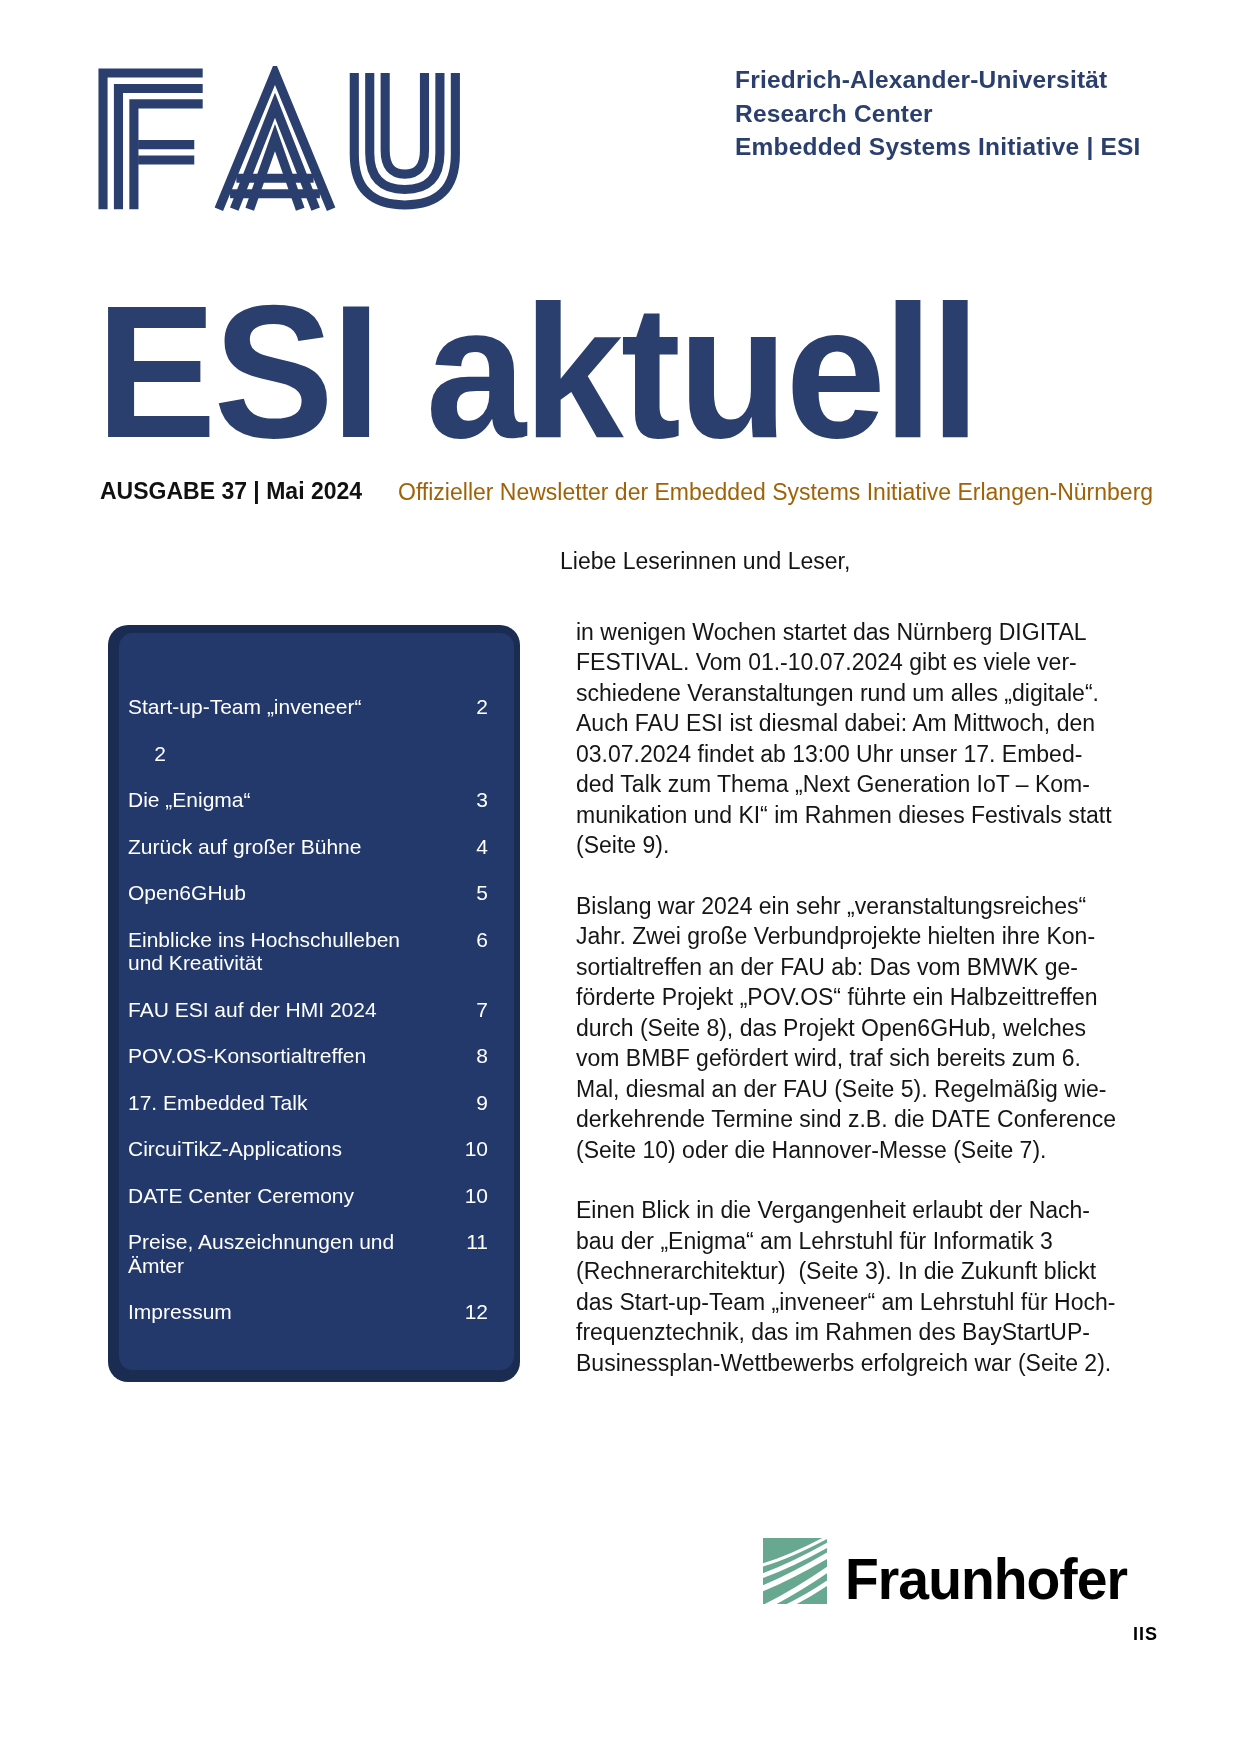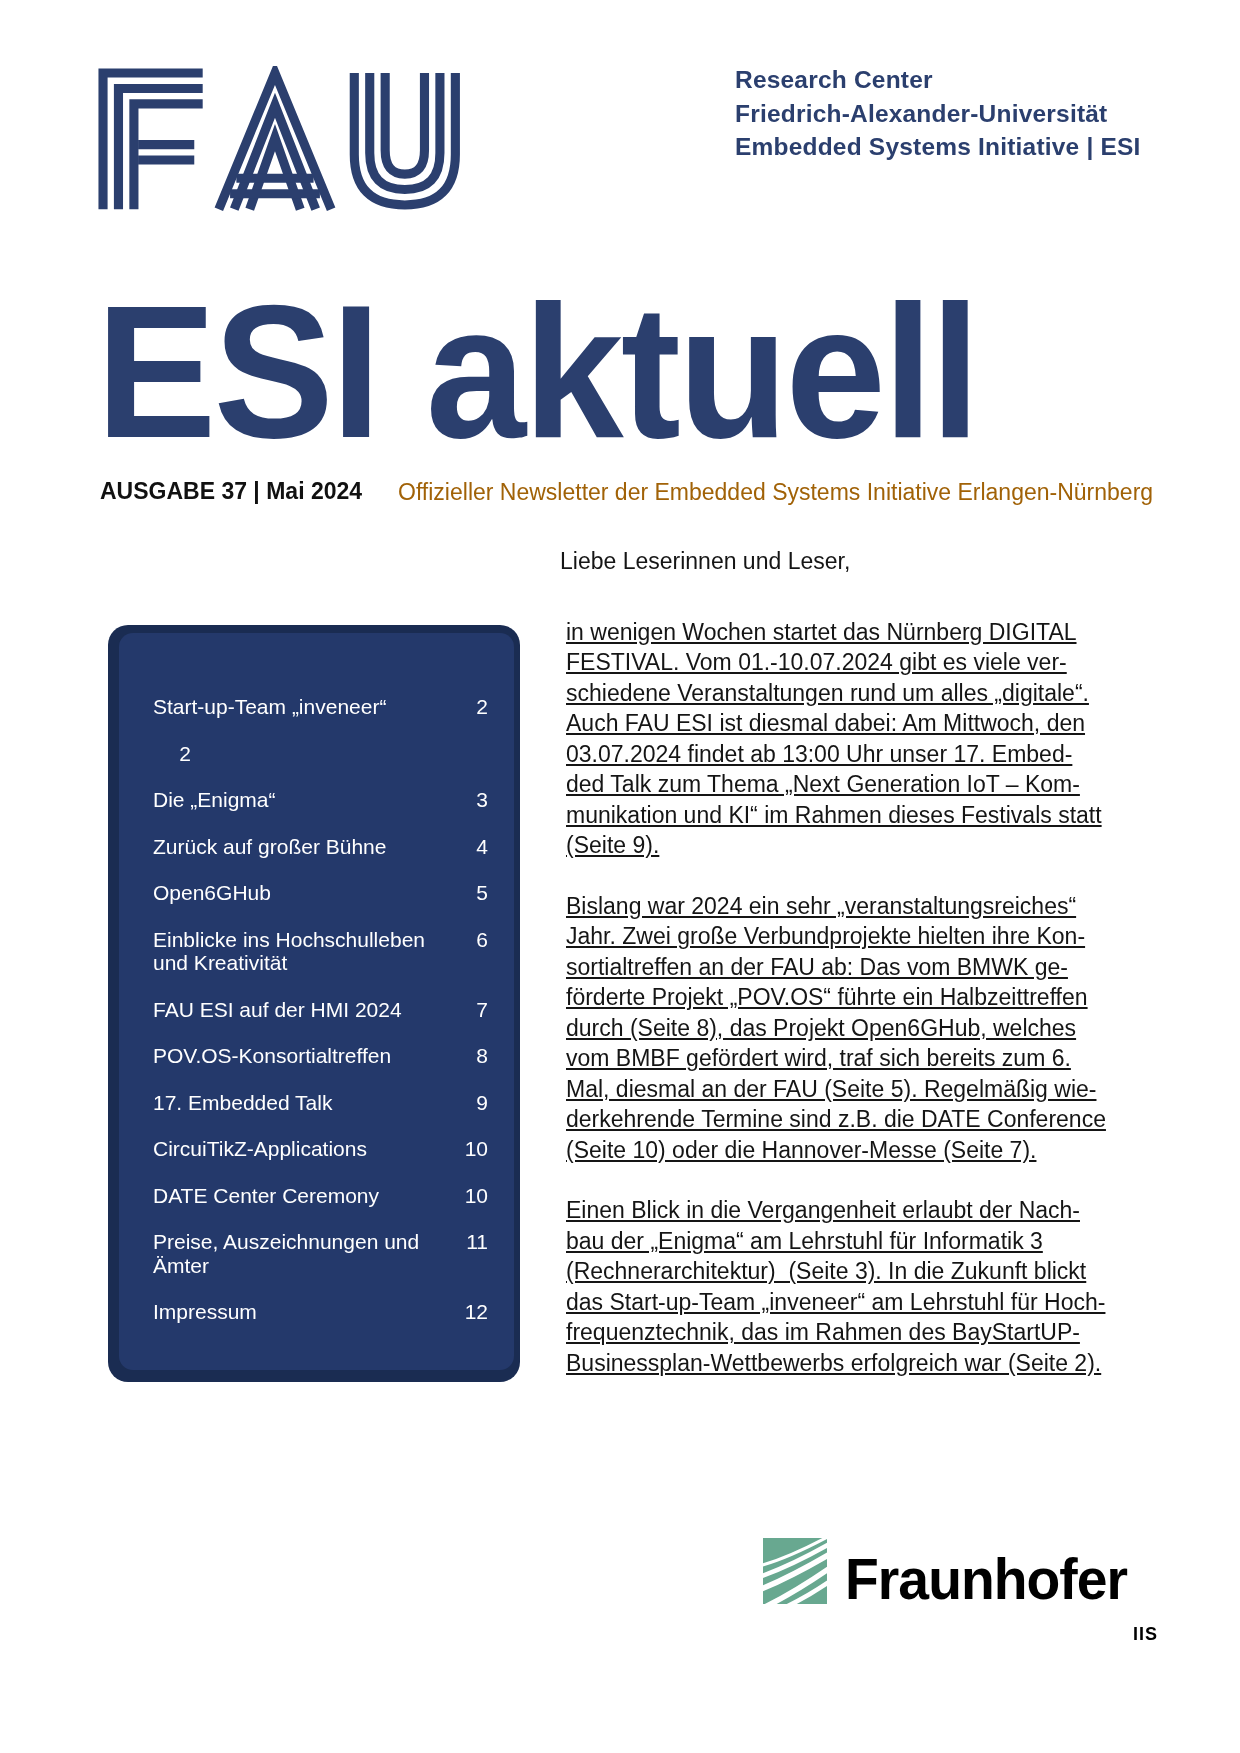--- a/index.html
+++ b/index.html
@@ -25,30 +25,30 @@
   
   .page-title{left:96px;top:276px;font-size:190px;line-height:1;font-weight:bold;
     color:var(--navy);letter-spacing:-3px;transform:scaleX(.95);transform-origin:left top;white-space:pre;}
   .issue-label{left:100px;top:478px;font-size:23px;font-weight:bold;color:#111;white-space:pre;}
   .subtitle{left:398px;top:479px;font-size:23px;color:#a16207;white-space:pre;}
 
   
   .toc-outer{left:108px;top:625px;width:412px;height:757px;background:var(--toc-frame);
     border-radius:20px;padding:8px 6px 12px 11px;box-sizing:border-box;}
   .toc-inner{width:100%;height:100%;background:var(--toc-bg);border-radius:14px;
-    padding:62px 26px 0 34px;box-sizing:border-box;}
+    padding:62px 26px 0 9px;box-sizing:border-box;}
   .toc-item{display:flex;align-items:flex-start;color:#ffffff;font-size:21px;
     line-height:23.5px;margin-bottom:23px;cursor:pointer;}
   .toc-item .toc-label{flex:1;white-space:pre;}
   .toc-item .toc-page{width:38px;text-align:right;}
 
   
   .content{left:560px;top:546px;width:650px;font-size:23px;line-height:30.5px;color:var(--text);}
   .greeting{margin:0 0 40px 0;white-space:pre;}
-  .para{margin:0 0 30px 6px;white-space:pre;text-decoration:underline;}
+  .para{margin:0 0 30px 16px;white-space:pre;}
   .closing{margin:-14px 0 0 0;white-space:pre;}
 
   
   .fh-square{left:763px;top:1538px;width:64px;height:66px;}
   .fh-square .sq{fill:var(--green);}
   .fh-square path{stroke:#ffffff;fill:none;}
   .fh-word{left:845px;top:1551px;font-size:57px;font-weight:bold;color:#000;
     letter-spacing:-1px;transform:scaleX(.97);transform-origin:left top;line-height:1;white-space:pre;}
   .fh-unit{left:1100px;top:1624px;width:58px;text-align:right;font-size:18px;
     font-weight:bold;color:#000;letter-spacing:1px;white-space:pre;}
@@ -71,22 +71,22 @@
     <path d="M219 204 L255 102 L291 204"></path>
     <path d="M200 160 L310 160"></path>
     <path d="M191 182 L319 182"></path>
 
     <path d="M368 10 L368 126 Q368 198 440 198 Q512 198 512 126 L512 10"></path>
     <path d="M390 10 L390 124 Q390 176 440 176 Q490 176 490 124 L490 10"></path>
     <path d="M412 10 L412 120 Q412 154 440 154 Q468 154 468 120 L468 10"></path>
   </svg>
 
   <div class="abs affiliation">
+    <div>Friedrich-Alexander-Universität</div>
     <div>Research Center</div>
-    <div>Friedrich-Alexander-Universität</div>
     <div>Embedded Systems Initiative | ESI</div>
   </div>
 
   <div class="abs page-title">ESI aktuell</div>
   <div class="abs issue-label">AUSGABE 37 | Mai 2024</div>
   <div class="abs subtitle">Offizieller Newsletter der Embedded Systems Initiative Erlangen-Nürnberg</div>
 
   <div class="abs toc-outer">
     <div class="toc-inner">
     <div class="toc-item">

